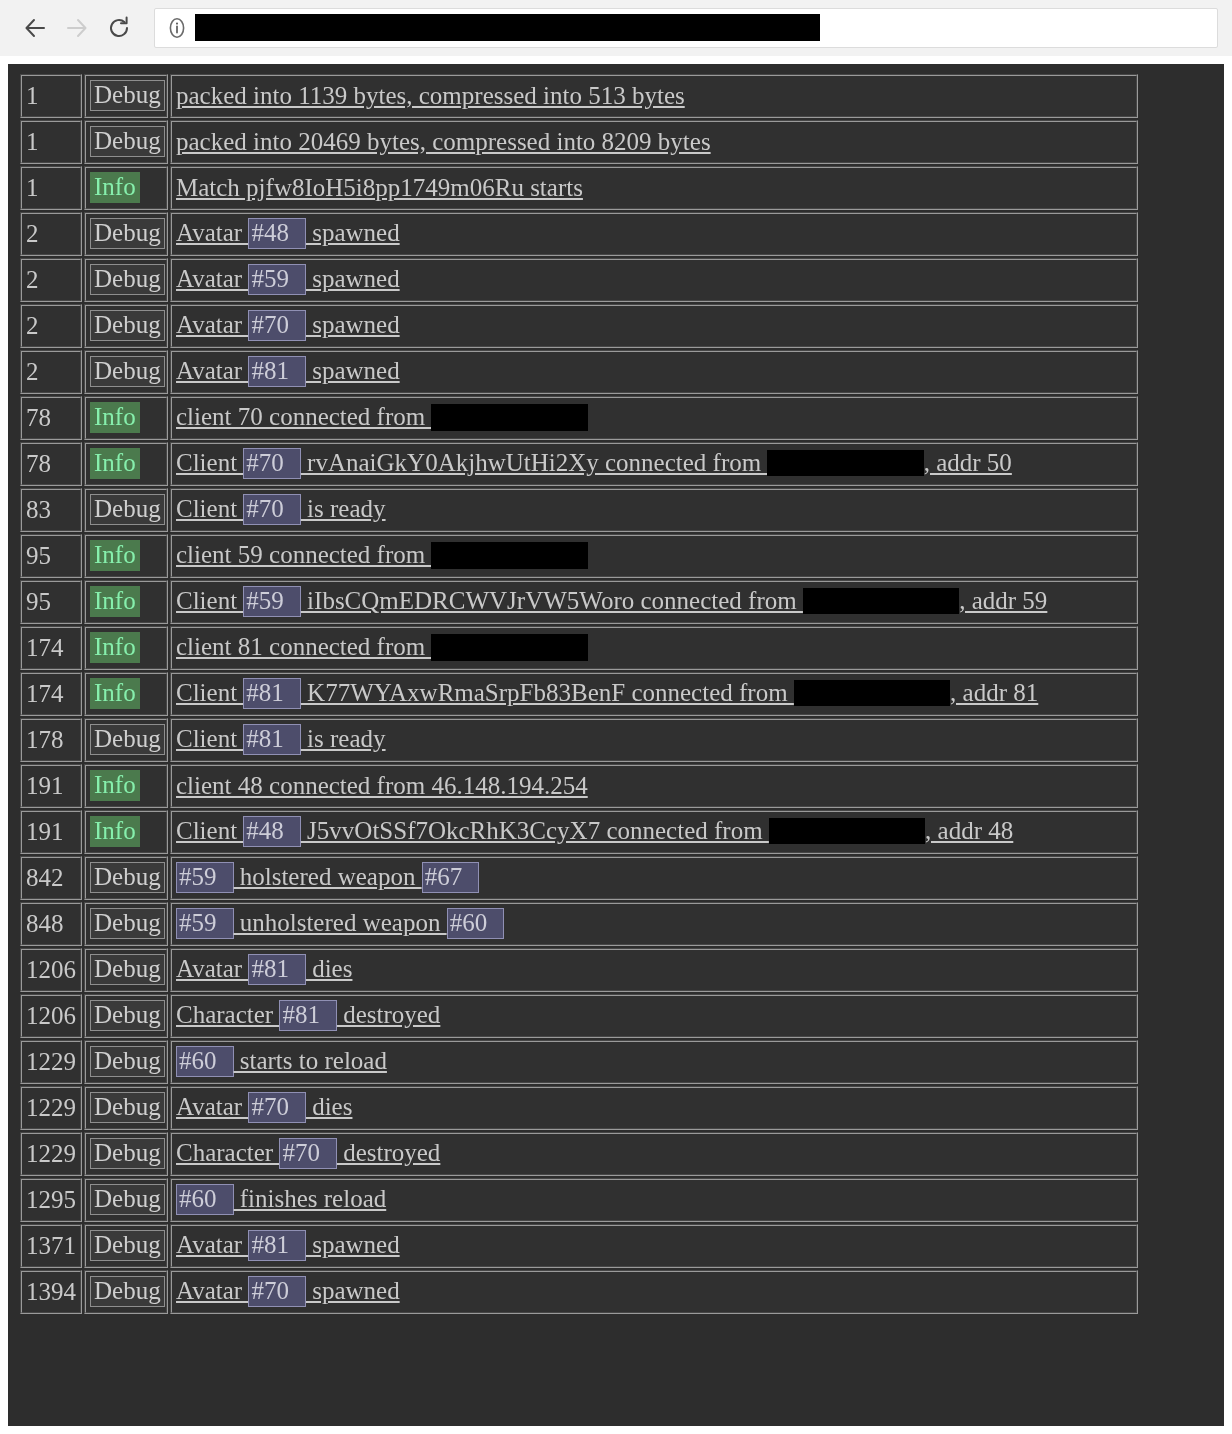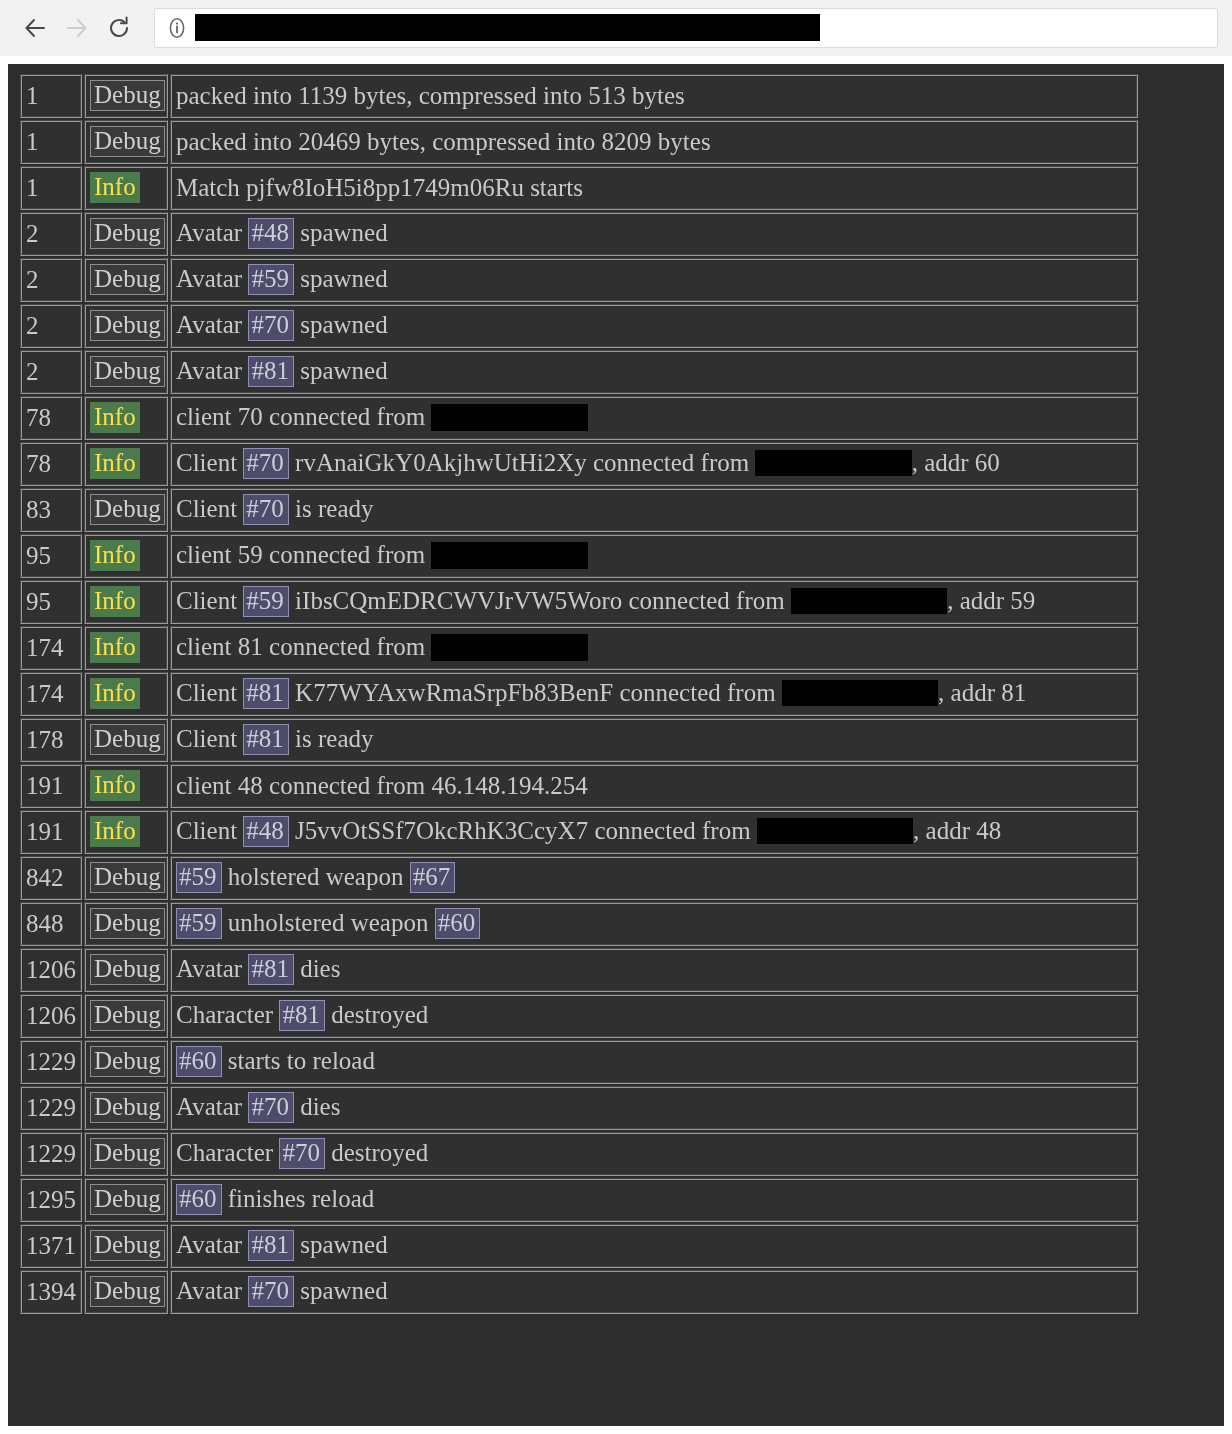--- a/index.html
+++ b/index.html
@@ -99,43 +99,43 @@
     background: #303030;
     color: #c9c9c9;
     padding: 4px 4px 5px 4px;
     vertical-align: middle;
     white-space: nowrap;
     overflow: visible;
     height: 37px;
   }
   td.col-time   { width: 62px;  text-align: left; }
   td.col-level  { width: 84px;  padding: 4px 2px 5px 2px; }
-  td.col-msg    { width: auto;  position: relative; }
+  td.col-msg    { width: auto;  position: relative; text-decoration: underline; }
 
   .badge {
     display: inline-block;
     padding: 0px 3px 1px 3px;
     line-height: 1.12;
   }
   .badge-debug {
     background: #3a3a3a;
     border: 1px solid #8e8e8e;
     color: #cfcfcf;
   }
   .badge-info {
     background: #4b7a4d;
     border: 1px solid #4b7a4d;
-    color: #fde047;
+    color: #86efac;
   }
   .id-tag {
     display: inline-block;
     background: #4d4d6b;
     border: 1px solid #9090b4;
     color: #cdcdd8;
-    padding: 0px 4px 1px 2px;
+    padding: 0px 16px 1px 2px;
     line-height: 1.12;
   }
   .redact {
     display: inline-block;
     background: #000000;
     color: transparent;
     vertical-align: baseline;
     line-height: 1.05;
     user-select: none;
   }
@@ -221,21 +221,21 @@
             <td class="col-msg"><span>Avatar </span><span class="id-tag">#81</span><span> spawned</span></td>
           </tr>
           <tr>
             <td class="col-time">78</td>
             <td class="col-level"><span class="badge badge-info">Info</span></td>
             <td class="col-msg"><span>client 70 connected from </span><span class="redact">46.148.194.254</span></td>
           </tr>
           <tr>
             <td class="col-time">78</td>
             <td class="col-level"><span class="badge badge-info">Info</span></td>
-            <td class="col-msg"><span>Client </span><span class="id-tag">#70</span><span> rvAnaiGkY0AkjhwUtHi2Xy connected from </span><span class="redact">46.148.194.254</span><span>, addr 60</span></td>
+            <td class="col-msg"><span>Client </span><span class="id-tag">#70</span><span> rvAnaiGkY0AkjhwUtHi2Xy connected from </span><span class="redact">46.148.194.254</span><span>, addr 50</span></td>
           </tr>
           <tr>
             <td class="col-time">83</td>
             <td class="col-level"><span class="badge badge-debug">Debug</span></td>
             <td class="col-msg"><span>Client </span><span class="id-tag">#70</span><span> is ready</span></td>
           </tr>
           <tr>
             <td class="col-time">95</td>
             <td class="col-level"><span class="badge badge-info">Info</span></td>
             <td class="col-msg"><span>client 59 connected from </span><span class="redact">46.148.194.254</span></td>

